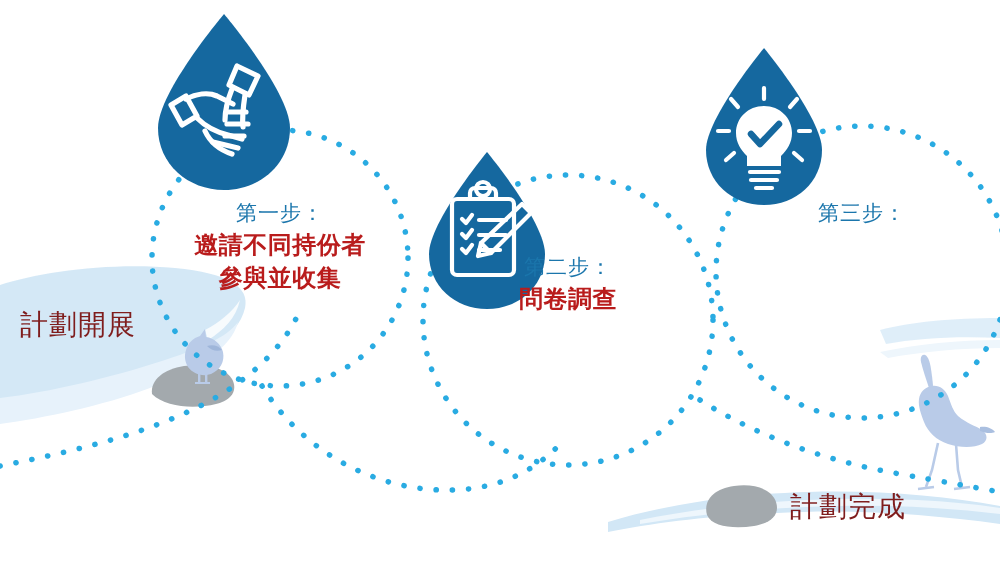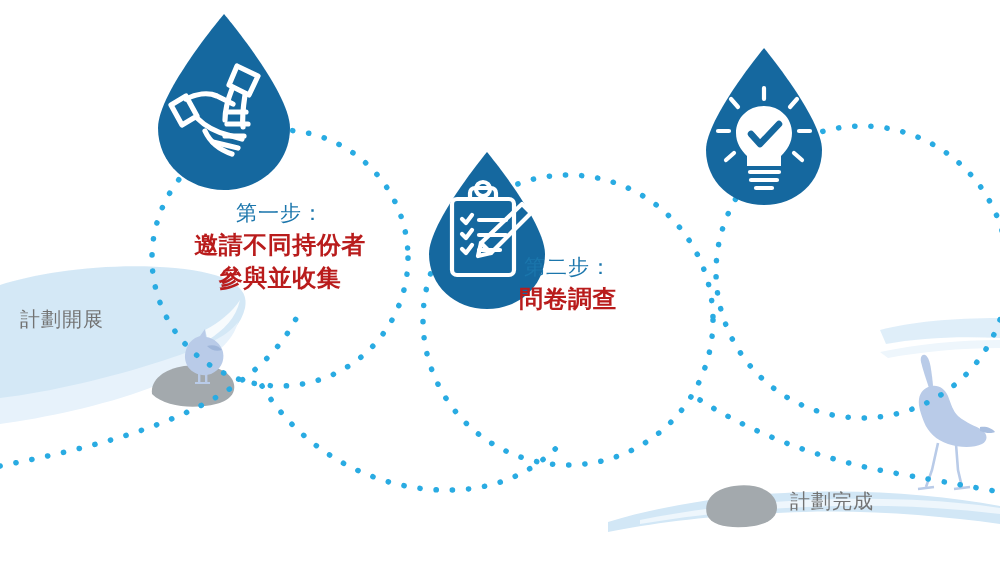--- a/index.html
+++ b/index.html
@@ -9,21 +9,21 @@
   #path-layer{position:absolute;left:0;top:0;width:1000px;height:567px;}
   #art-layer{position:absolute;left:0;top:0;width:1000px;height:567px;}
   .step-block{position:absolute;text-align:center;}
   .step-title{
     color:#1b76ac;font-size:21px;line-height:30px;letter-spacing:1px;white-space:nowrap;
   }
   .step-line{
     color:#b91c1c;font-size:24px;line-height:33px;letter-spacing:0.5px;white-space:nowrap;font-weight:bold;
   }
   .edge-label{
-    position:absolute;color:#737373;font-size:20px;letter-spacing:1px;white-space:nowrap;
+    position:absolute;color:#7f1d1d;font-size:28px;letter-spacing:1px;white-space:nowrap;
   }
 </style>
 </head>
 <body>
 
 <div id="stage">
 
   <svg id="bg-layer" viewBox="0 0 1000 567">
 
     <g>
@@ -173,18 +173,19 @@
     <div class="step-line">邀請不同持份者</div>
     <div class="step-line">參與並收集</div>
   </div>
 
   <div class="step-block" style="left:438px;top:252px;width:260px;">
     <div class="step-title">第二步：</div>
     <div class="step-line">問卷調查</div>
   </div>
 
   <div class="step-block" style="left:742px;top:198px;width:240px;">
+    <div class="step-title">第三步：</div>
   </div>
 
   <div class="edge-label" style="left:20px;top:306px;">計劃開展</div>
   <div class="edge-label" style="left:790px;top:488px;">計劃完成</div>
 
 </div>
 
 </body></html>

